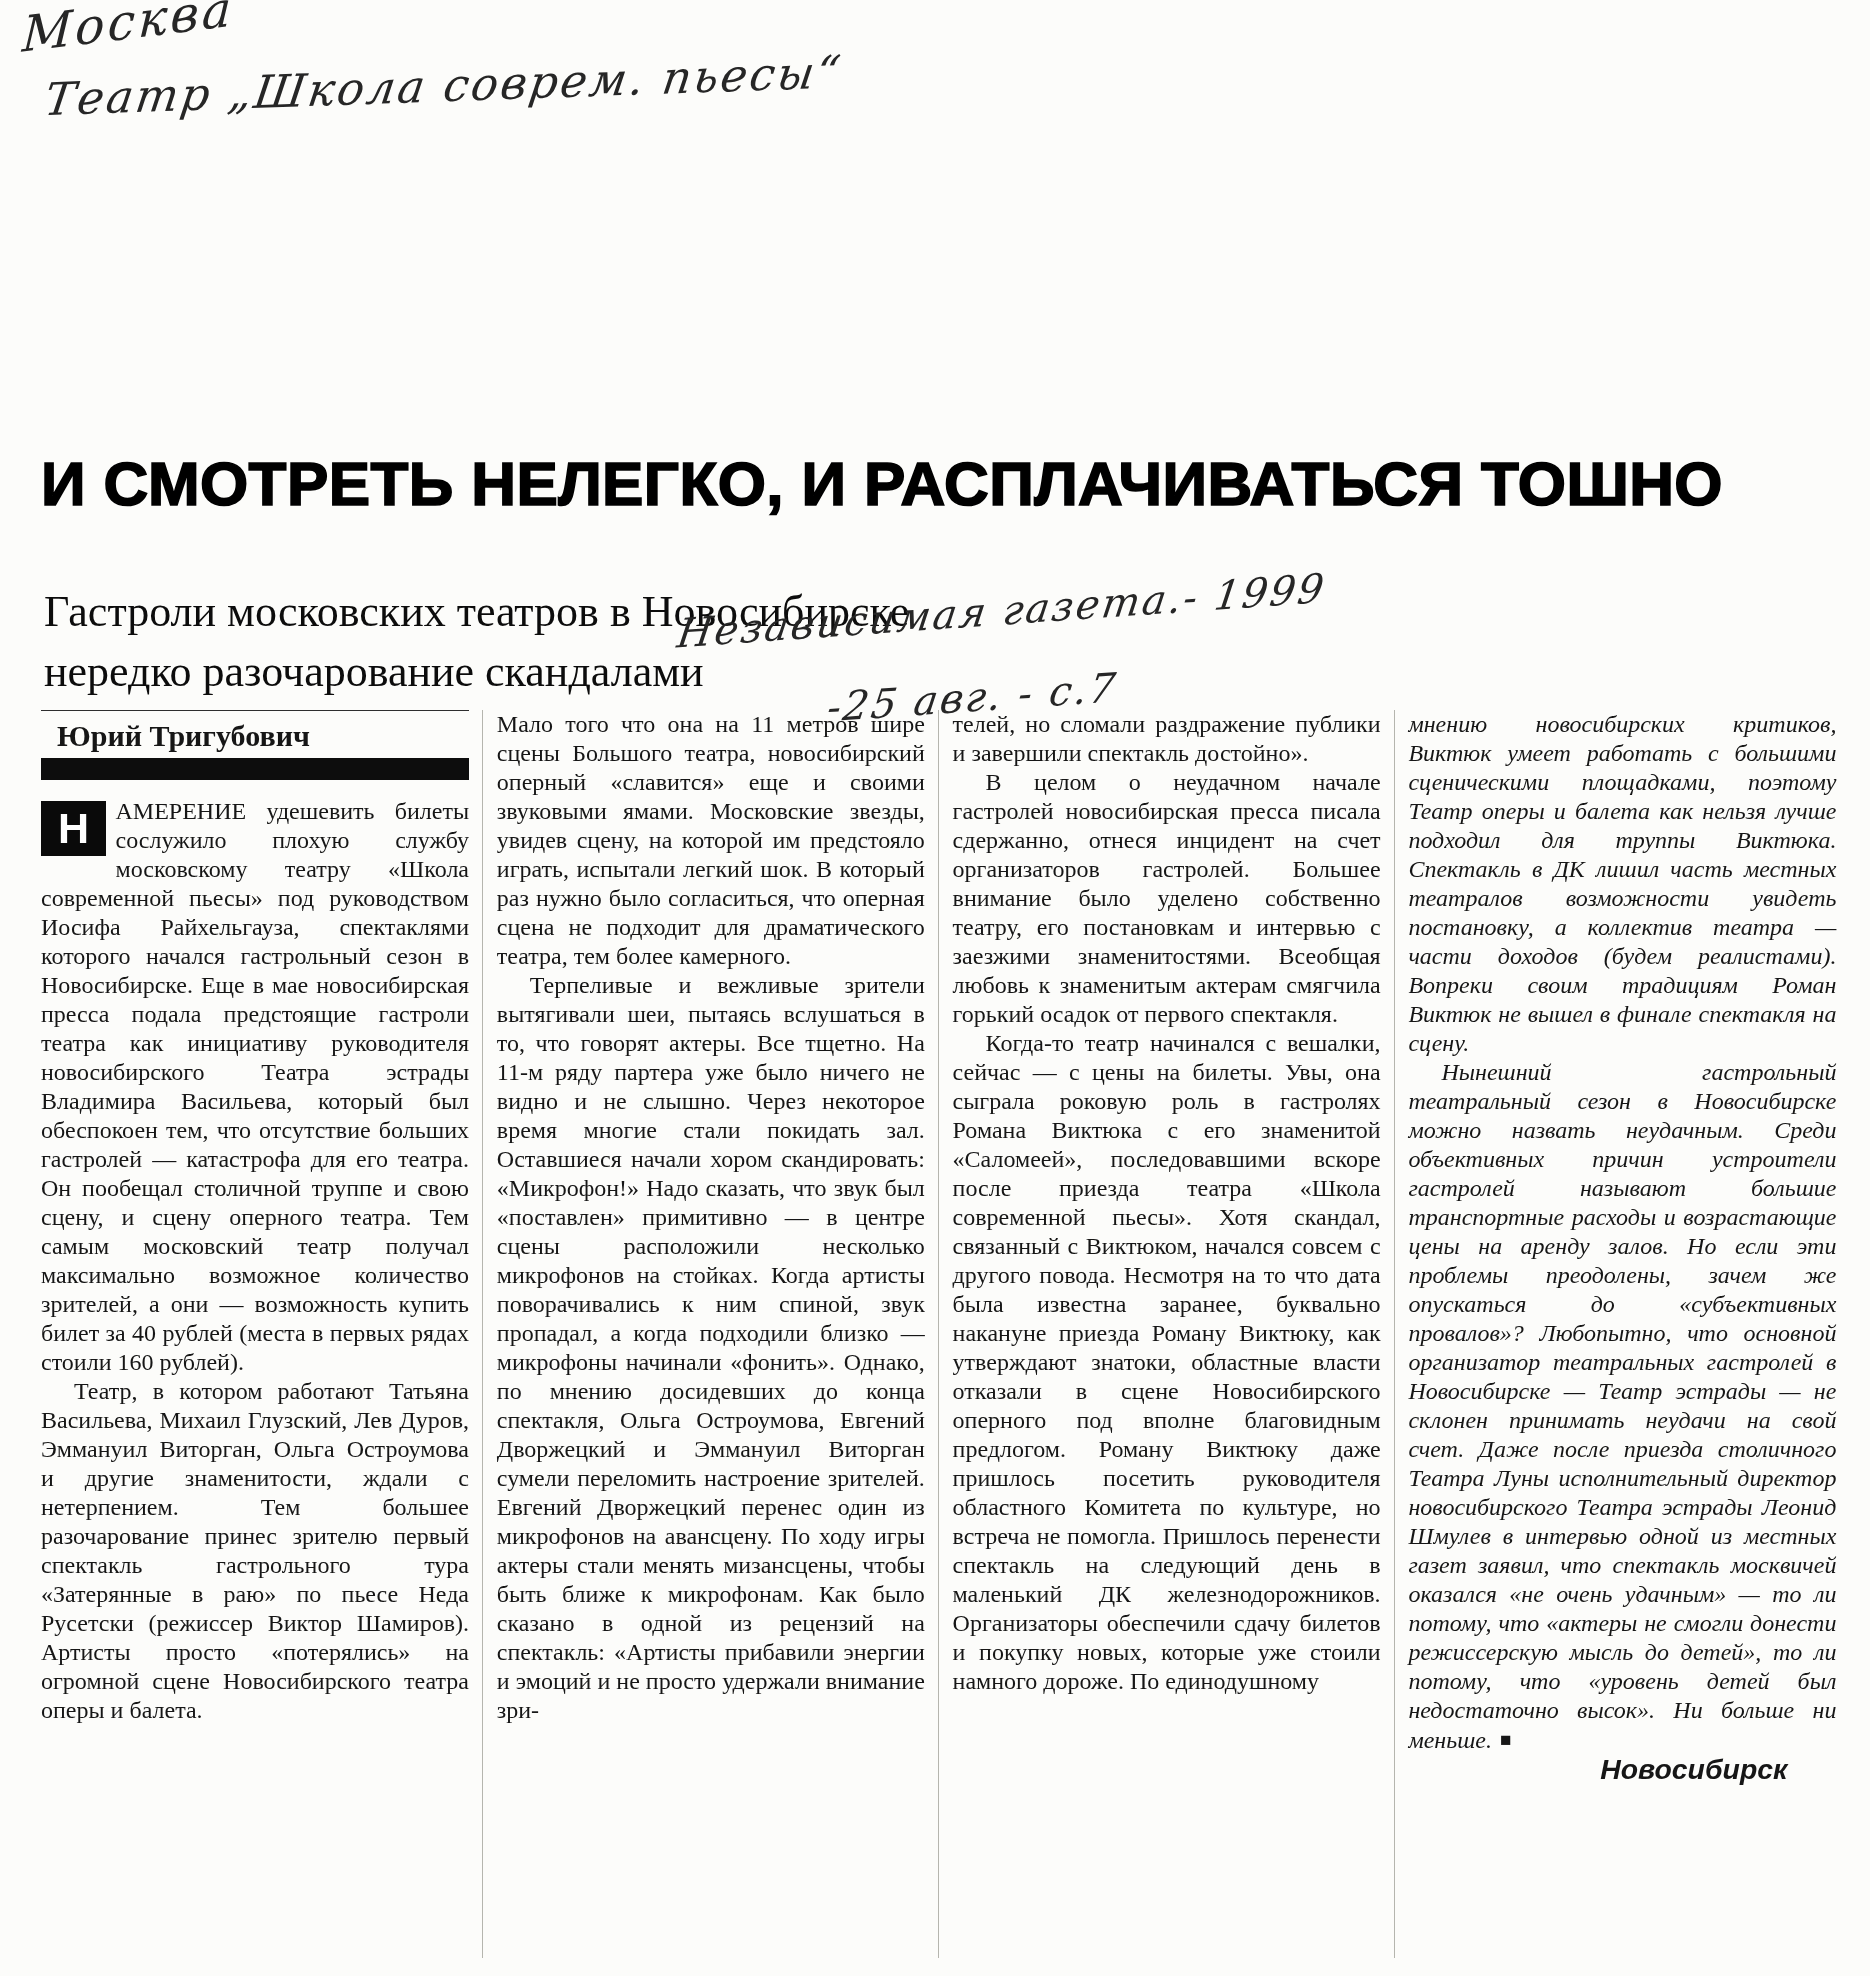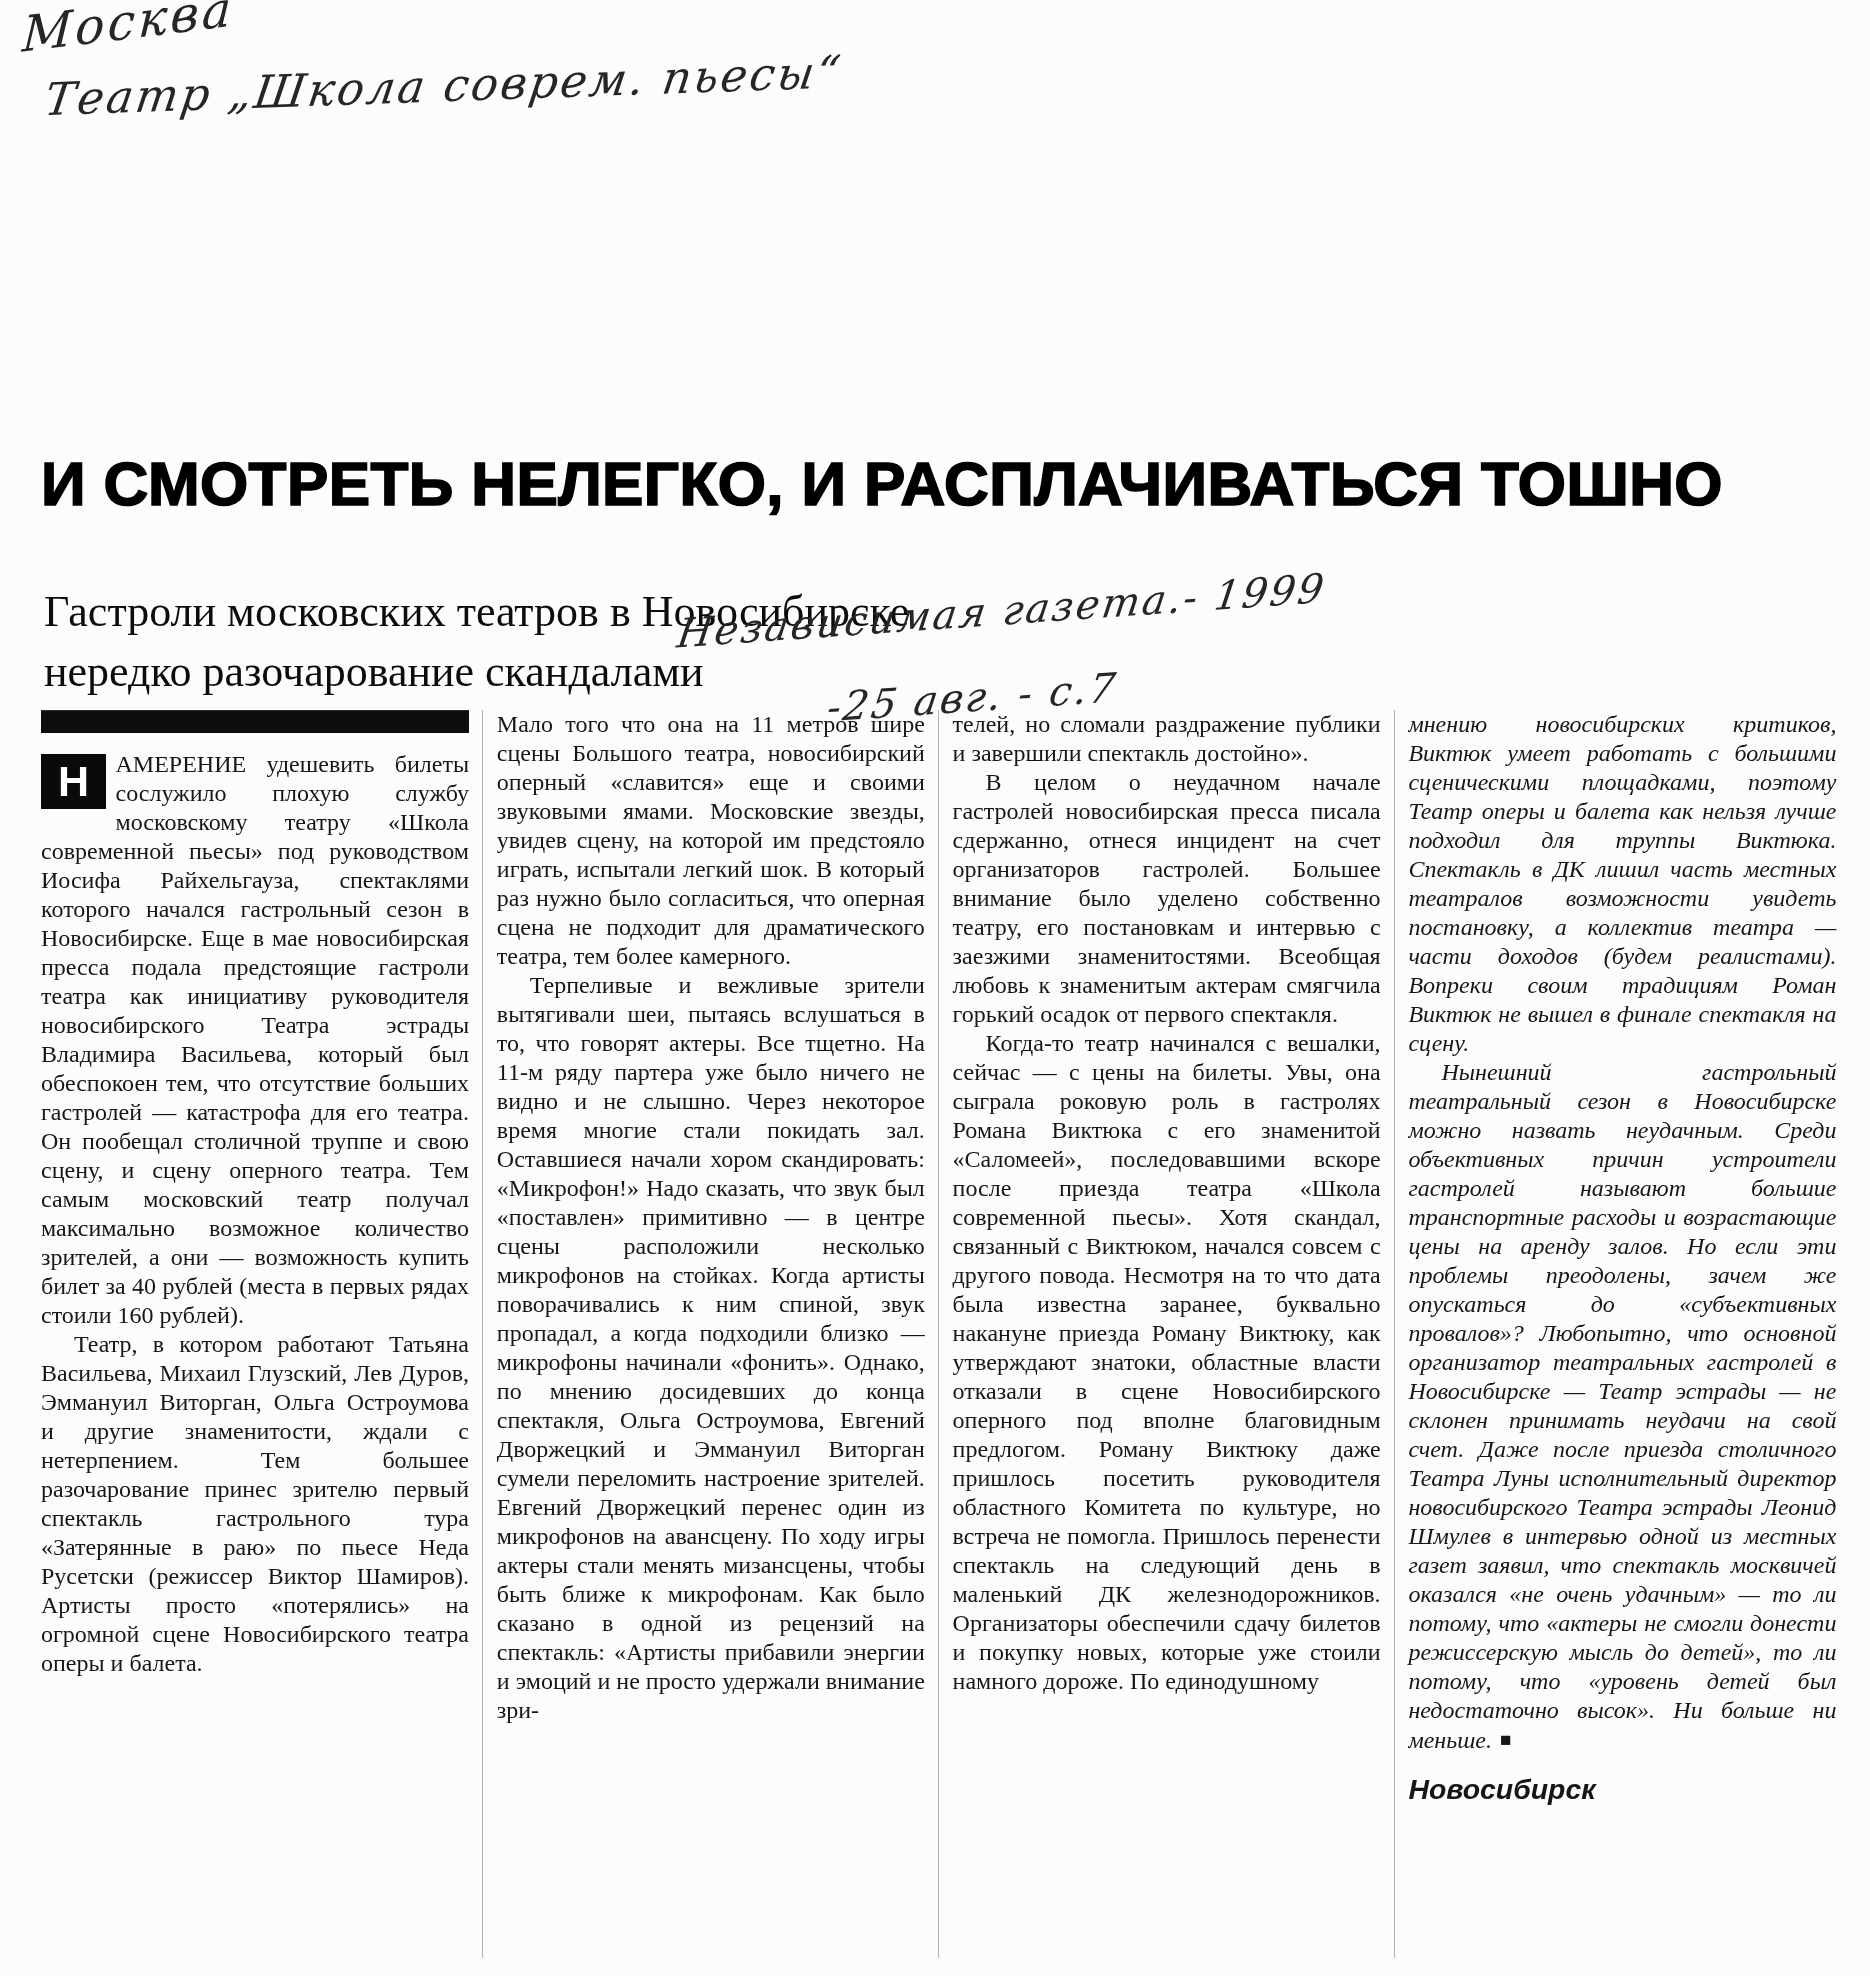--- a/index.html
+++ b/index.html
@@ -98,22 +98,23 @@
     background: #0a0a0a; color: #ffffff;
     font-family: "Liberation Sans", sans-serif;
     font-weight: bold;
     font-size: 43px; line-height: 55px;
     text-align: center;
     margin: 4px 9.5px 1.6px 0;
   }
 
   .endmark { font-size: 19px; margin-left: 8px; vertical-align: 1.6px; }
   .signoff {
+    text-align: right;
     padding-right: 49px;
-    margin-top: 20px;
+    margin-top: 0;
     font-family: "Liberation Sans", sans-serif;
     font-weight: bold;
     font-size: 28.4px;
   }
 </style>
 </head>
 <body>
 
 <div class="page">
 
@@ -127,20 +128,21 @@
     <div>нередко разочарование скандалами</div>
   </div>
 
   <div class="handwrite hw3">Независимая газета.- 1999</div>
   <div class="handwrite hw4">-25 авг. - с.7</div>
 
   <div class="cols">
 
     <div class="col">
       <div class="byline-block">
+        <div class="byline">Юрий Тригубович</div>
         <div class="byline-bar"></div>
       </div>
       <p class="lead">
         <span class="dropcap">Н</span>
         <span>АМЕРЕНИЕ удешевить билеты сослужило плохую службу московскому театру «Школа современной пьесы» под руководством Иосифа Райхельгауза, спектаклями которого начался гастрольный сезон в Новосибирске. Еще в мае новосибирская пресса подала предстоящие гастроли театра как инициативу руководителя новосибирского Театра эстрады Владимира Васильева, который был обеспокоен тем, что отсутствие больших гастролей — катастрофа для его театра. Он пообещал столичной труппе и свою сцену, и сцену оперного театра. Тем самым московский театр получал максимально возможное количество зрителей, а они — возможность купить билет за 40 рублей (места в первых рядах стоили 160 рублей).</span>
       </p>
       <p class="indent">Театр, в котором работают Татьяна Васильева, Михаил Глузский, Лев Дуров, Эммануил Виторган, Ольга Остроумова и другие знаменитости, ждали с нетерпением. Тем большее разочарование принес зрителю первый спектакль гастрольного тура «Затерянные в раю» по пьесе Неда Русетски (режиссер Виктор Шамиров). Артисты просто «потерялись» на огромной сцене Новосибирского театра оперы и балета.</p>
     </div>
 
     <div class="col">

